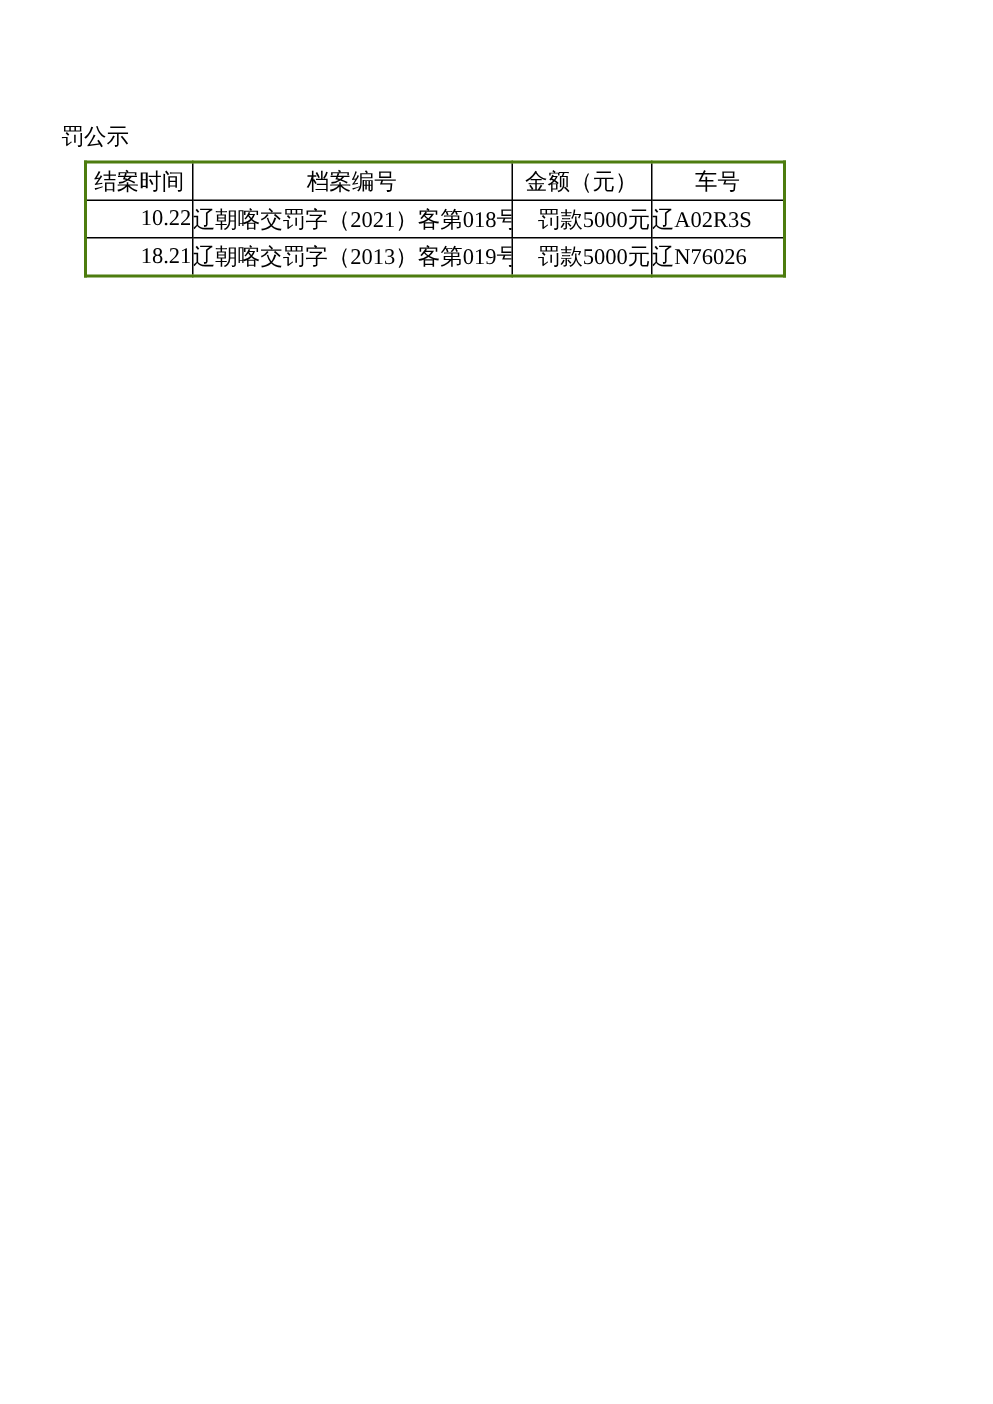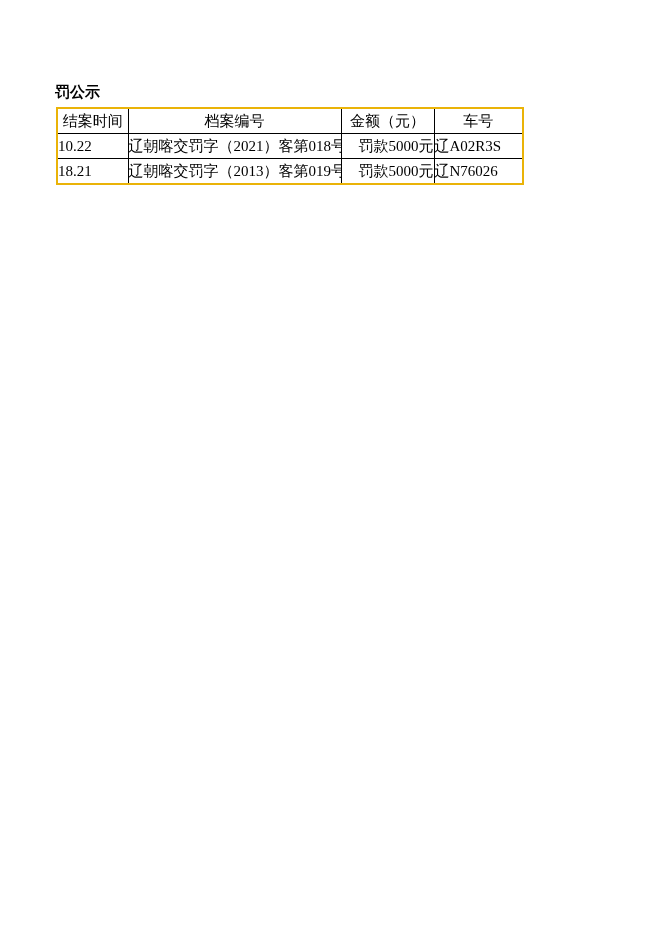--- a/index.html
+++ b/index.html
@@ -10,56 +10,55 @@
     width: 662px;
     height: 936px;
     background: #ffffff;
     position: relative;
     overflow: hidden;
     font-family: "Liberation Serif", "DejaVu Serif", serif;
     color: #000000;
   }
   .doc-title {
     position: absolute;
-    left: 55px;
+    left: 41px;
     top: 84px;
     font-size: 15px;
     line-height: 17px;
     white-space: nowrap;
     color: #000000;
-    font-weight: bold;
   }
   table.penalty-table {
     position: absolute;
     left: 56px;
     top: 107px;
     border-collapse: collapse;
     table-layout: fixed;
     width: 466px;
-    border: 2px solid #eab308;
+    border: 2px solid #4d7c0f;
     font-size: 15px;
     color: #000000;
   }
   table.penalty-table td,
   table.penalty-table th {
     border: 1px solid #000000;
     height: 24px;
     padding: 0;
     font-weight: normal;
     font-size: 15px;
     overflow: hidden;
     white-space: nowrap;
     vertical-align: middle;
   }
   col.c1 { width: 71px; }
   col.c2 { width: 213px; }
   col.c3 { width: 93px; }
   col.c4 { width: 89px; }
   .hdr { text-align: center; }
-  .cell-date { padding-right: 8px; margin-top: 23px; }
+  .cell-date { text-align: right; padding-right: 8px; margin-top: 23px; }
   .cell-file { text-align: right; padding-left: 1px; }
   .cell-amount { text-align: right; padding-left: 1px; }
   .cell-plate { text-align: left; padding-left: 1px; margin-top: 47px; }
 </style>
 </head>
 <body>
 
 <div class="doc-title">罚公示</div>
 
 <table class="penalty-table">

